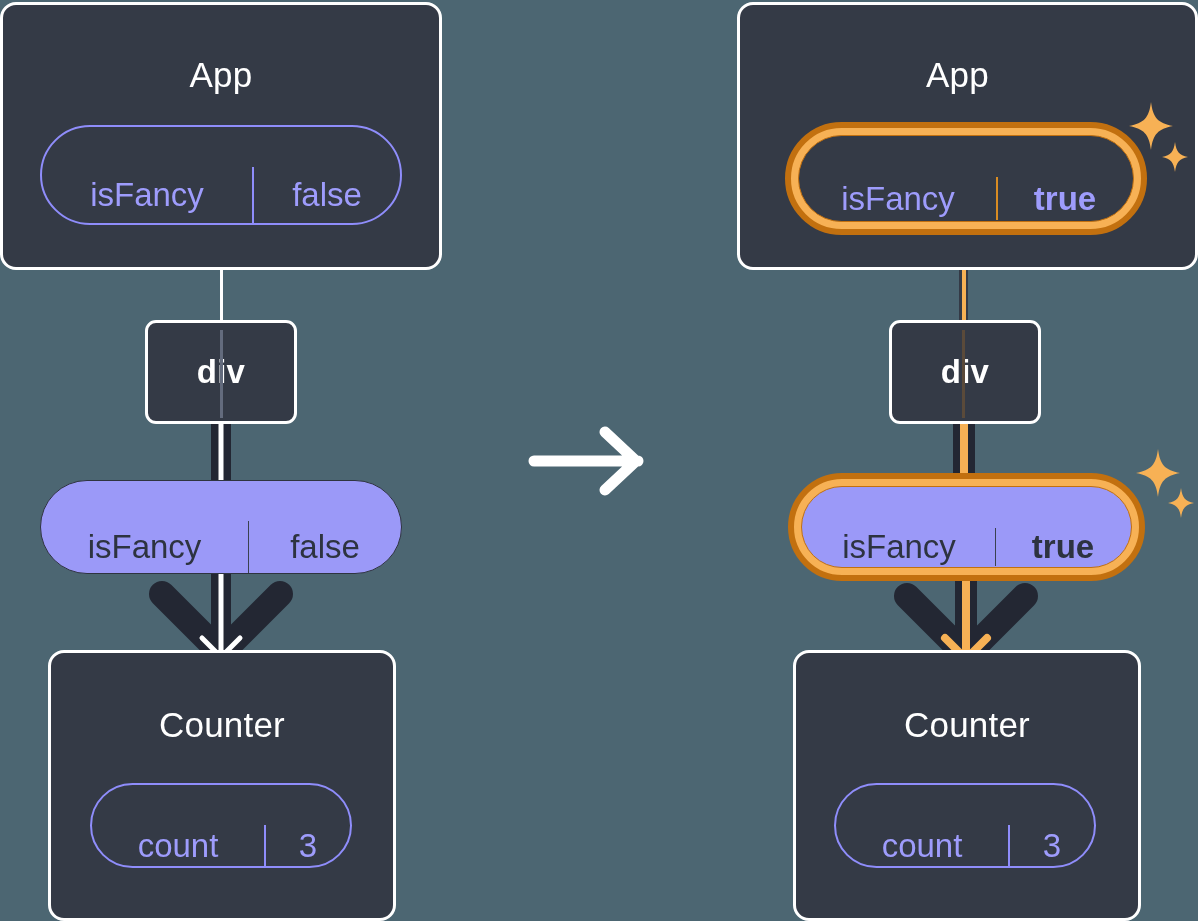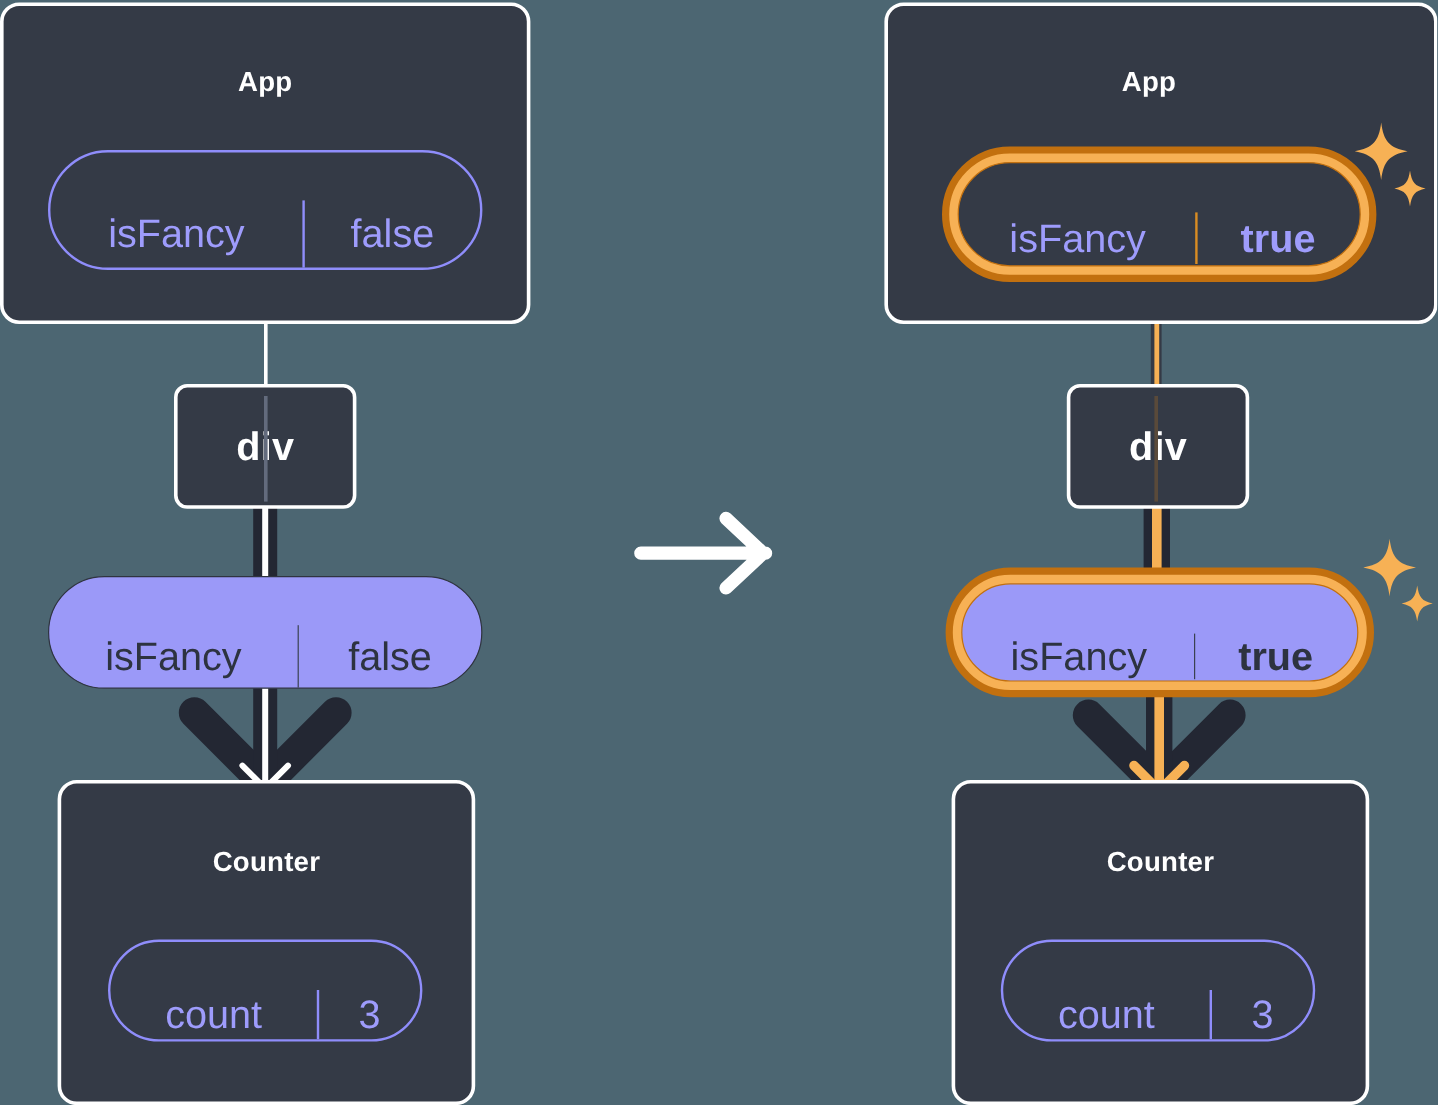--- a/index.html
+++ b/index.html
@@ -25,22 +25,22 @@
     border: 3px solid #ffffff;
     border-radius: 16px;
     z-index: 4;
   }
   .box-title {
     position: absolute;
     left: 0;
     right: 0;
     text-align: center;
     color: #ffffff;
-    font-size: 23px;
-    font-weight: 700;
+    font-size: 35px;
+    font-weight: 400;
     letter-spacing: 0.2px;
     white-space: nowrap;
   }
   .box-div {
     border-radius: 11px;
   }
   .box-div .box-title {
     font-size: 33px;
     font-weight: 700;
   }

